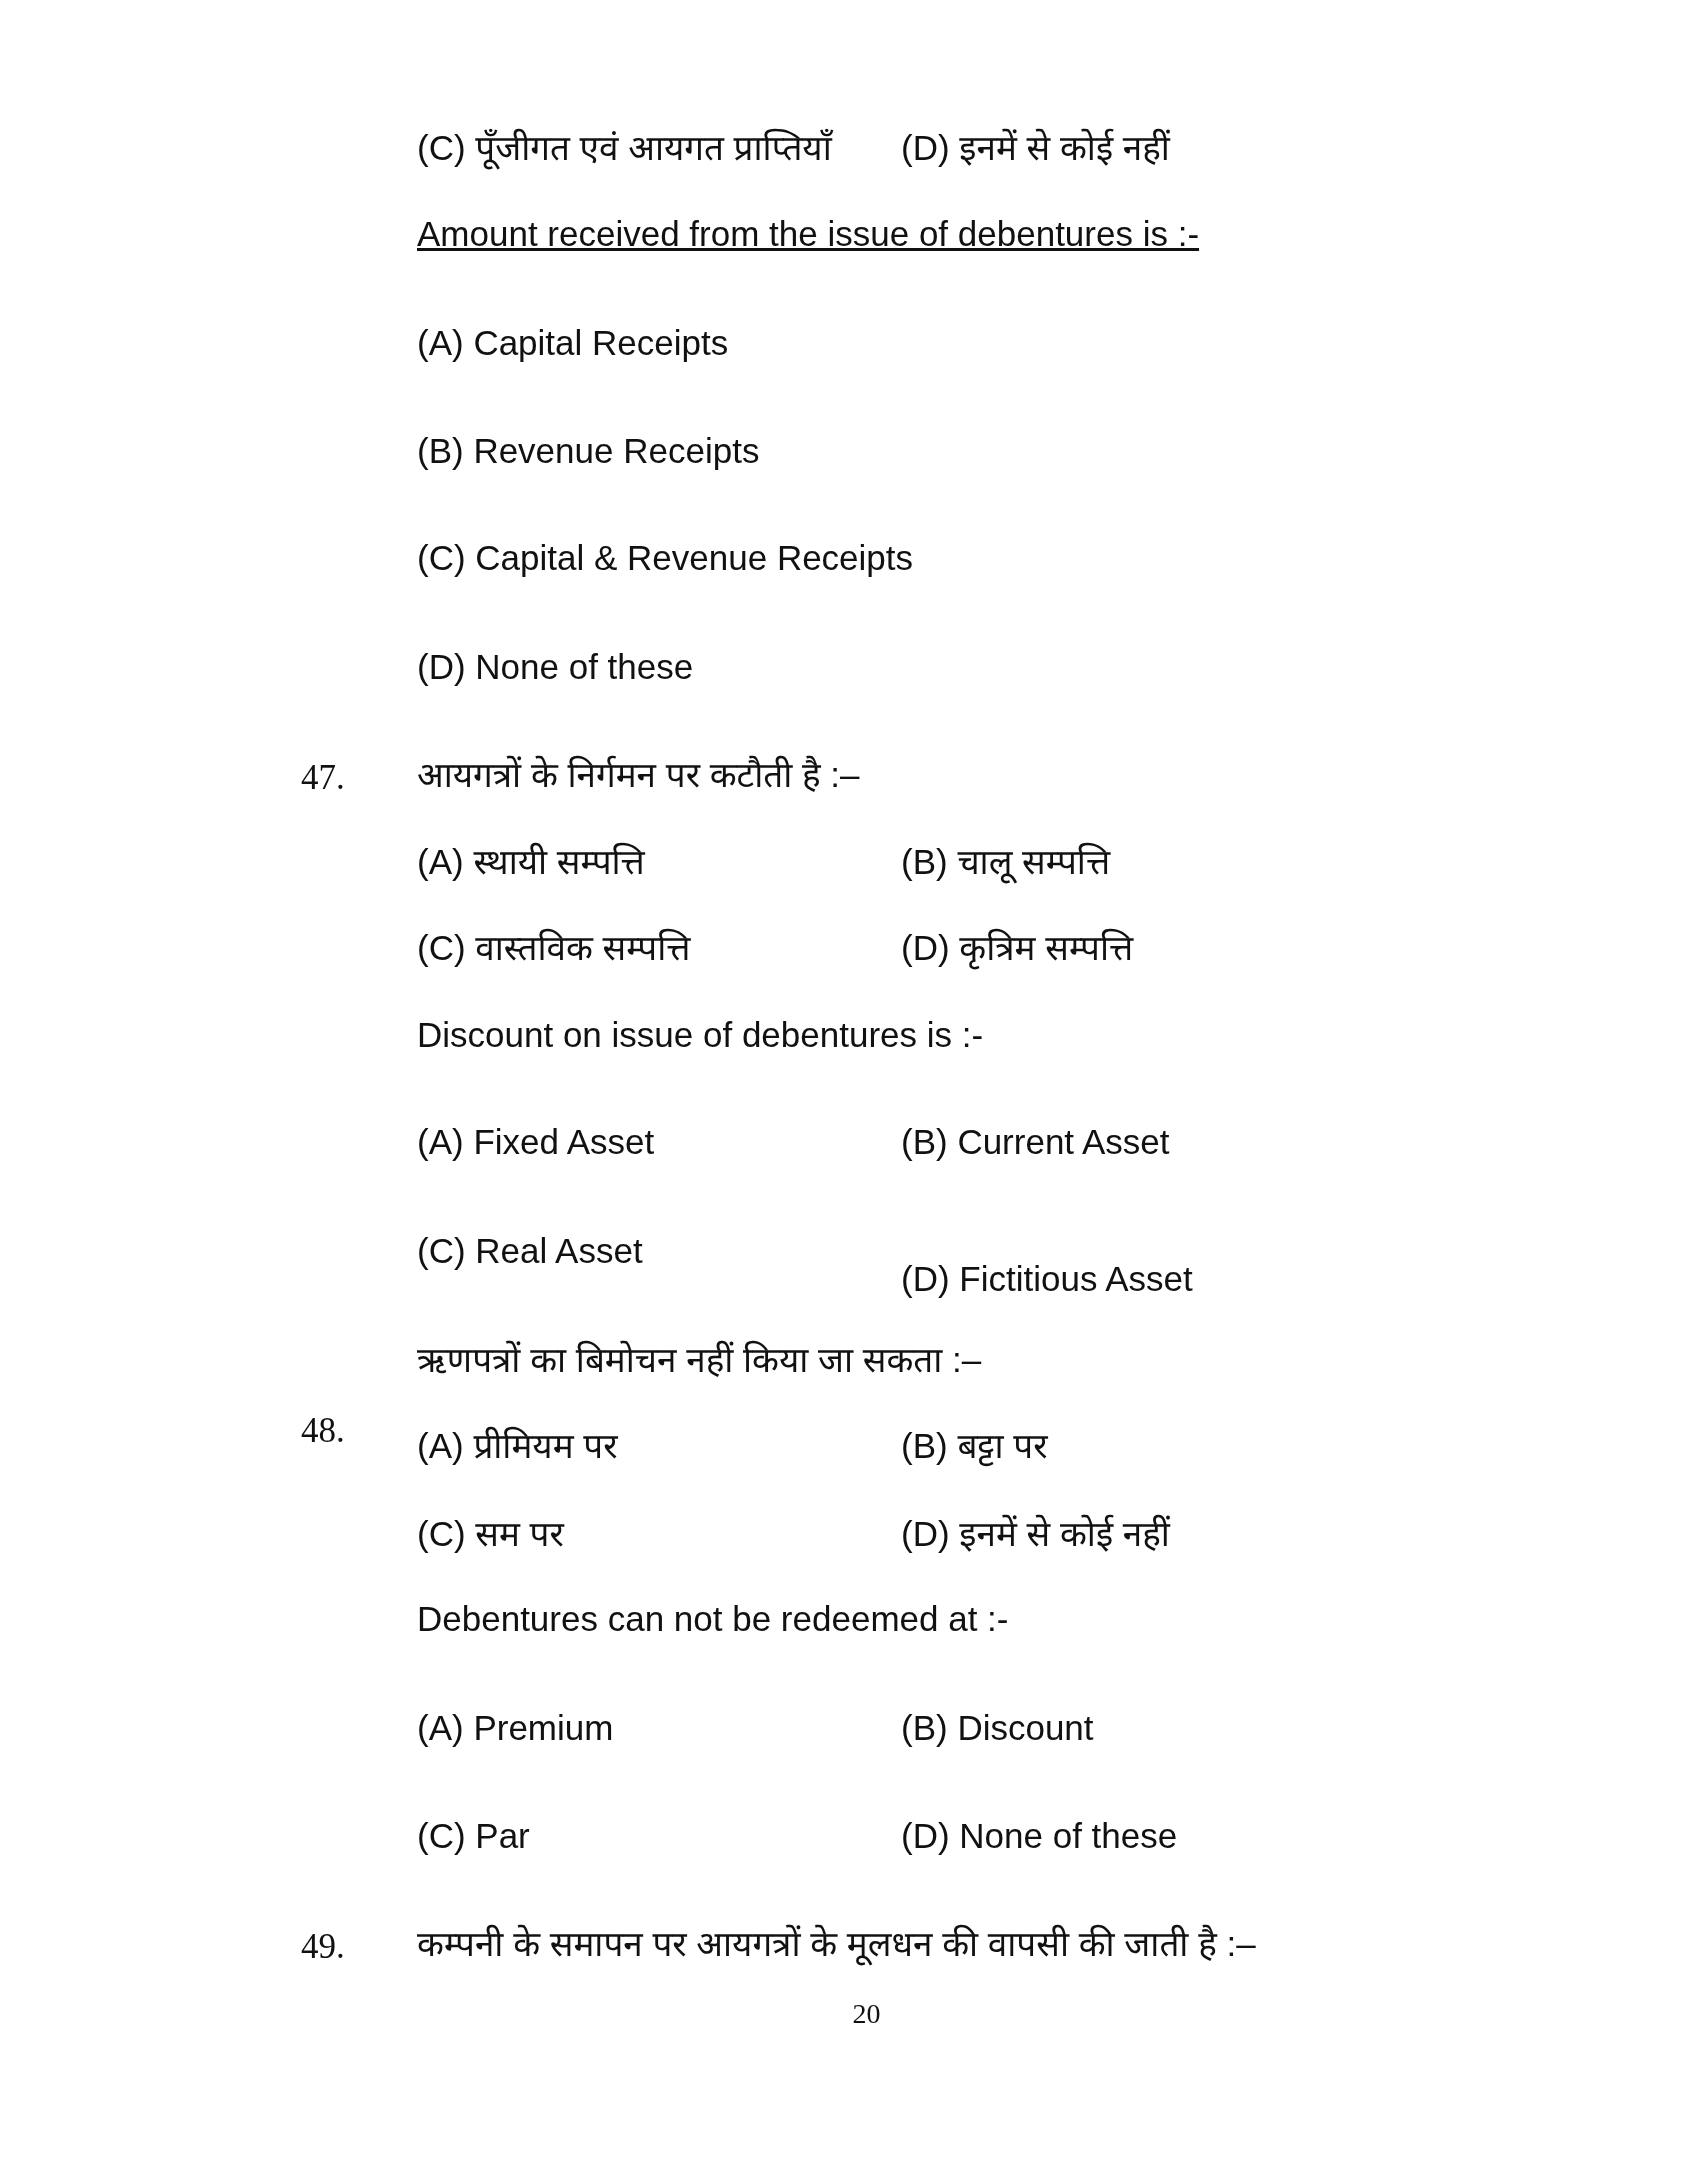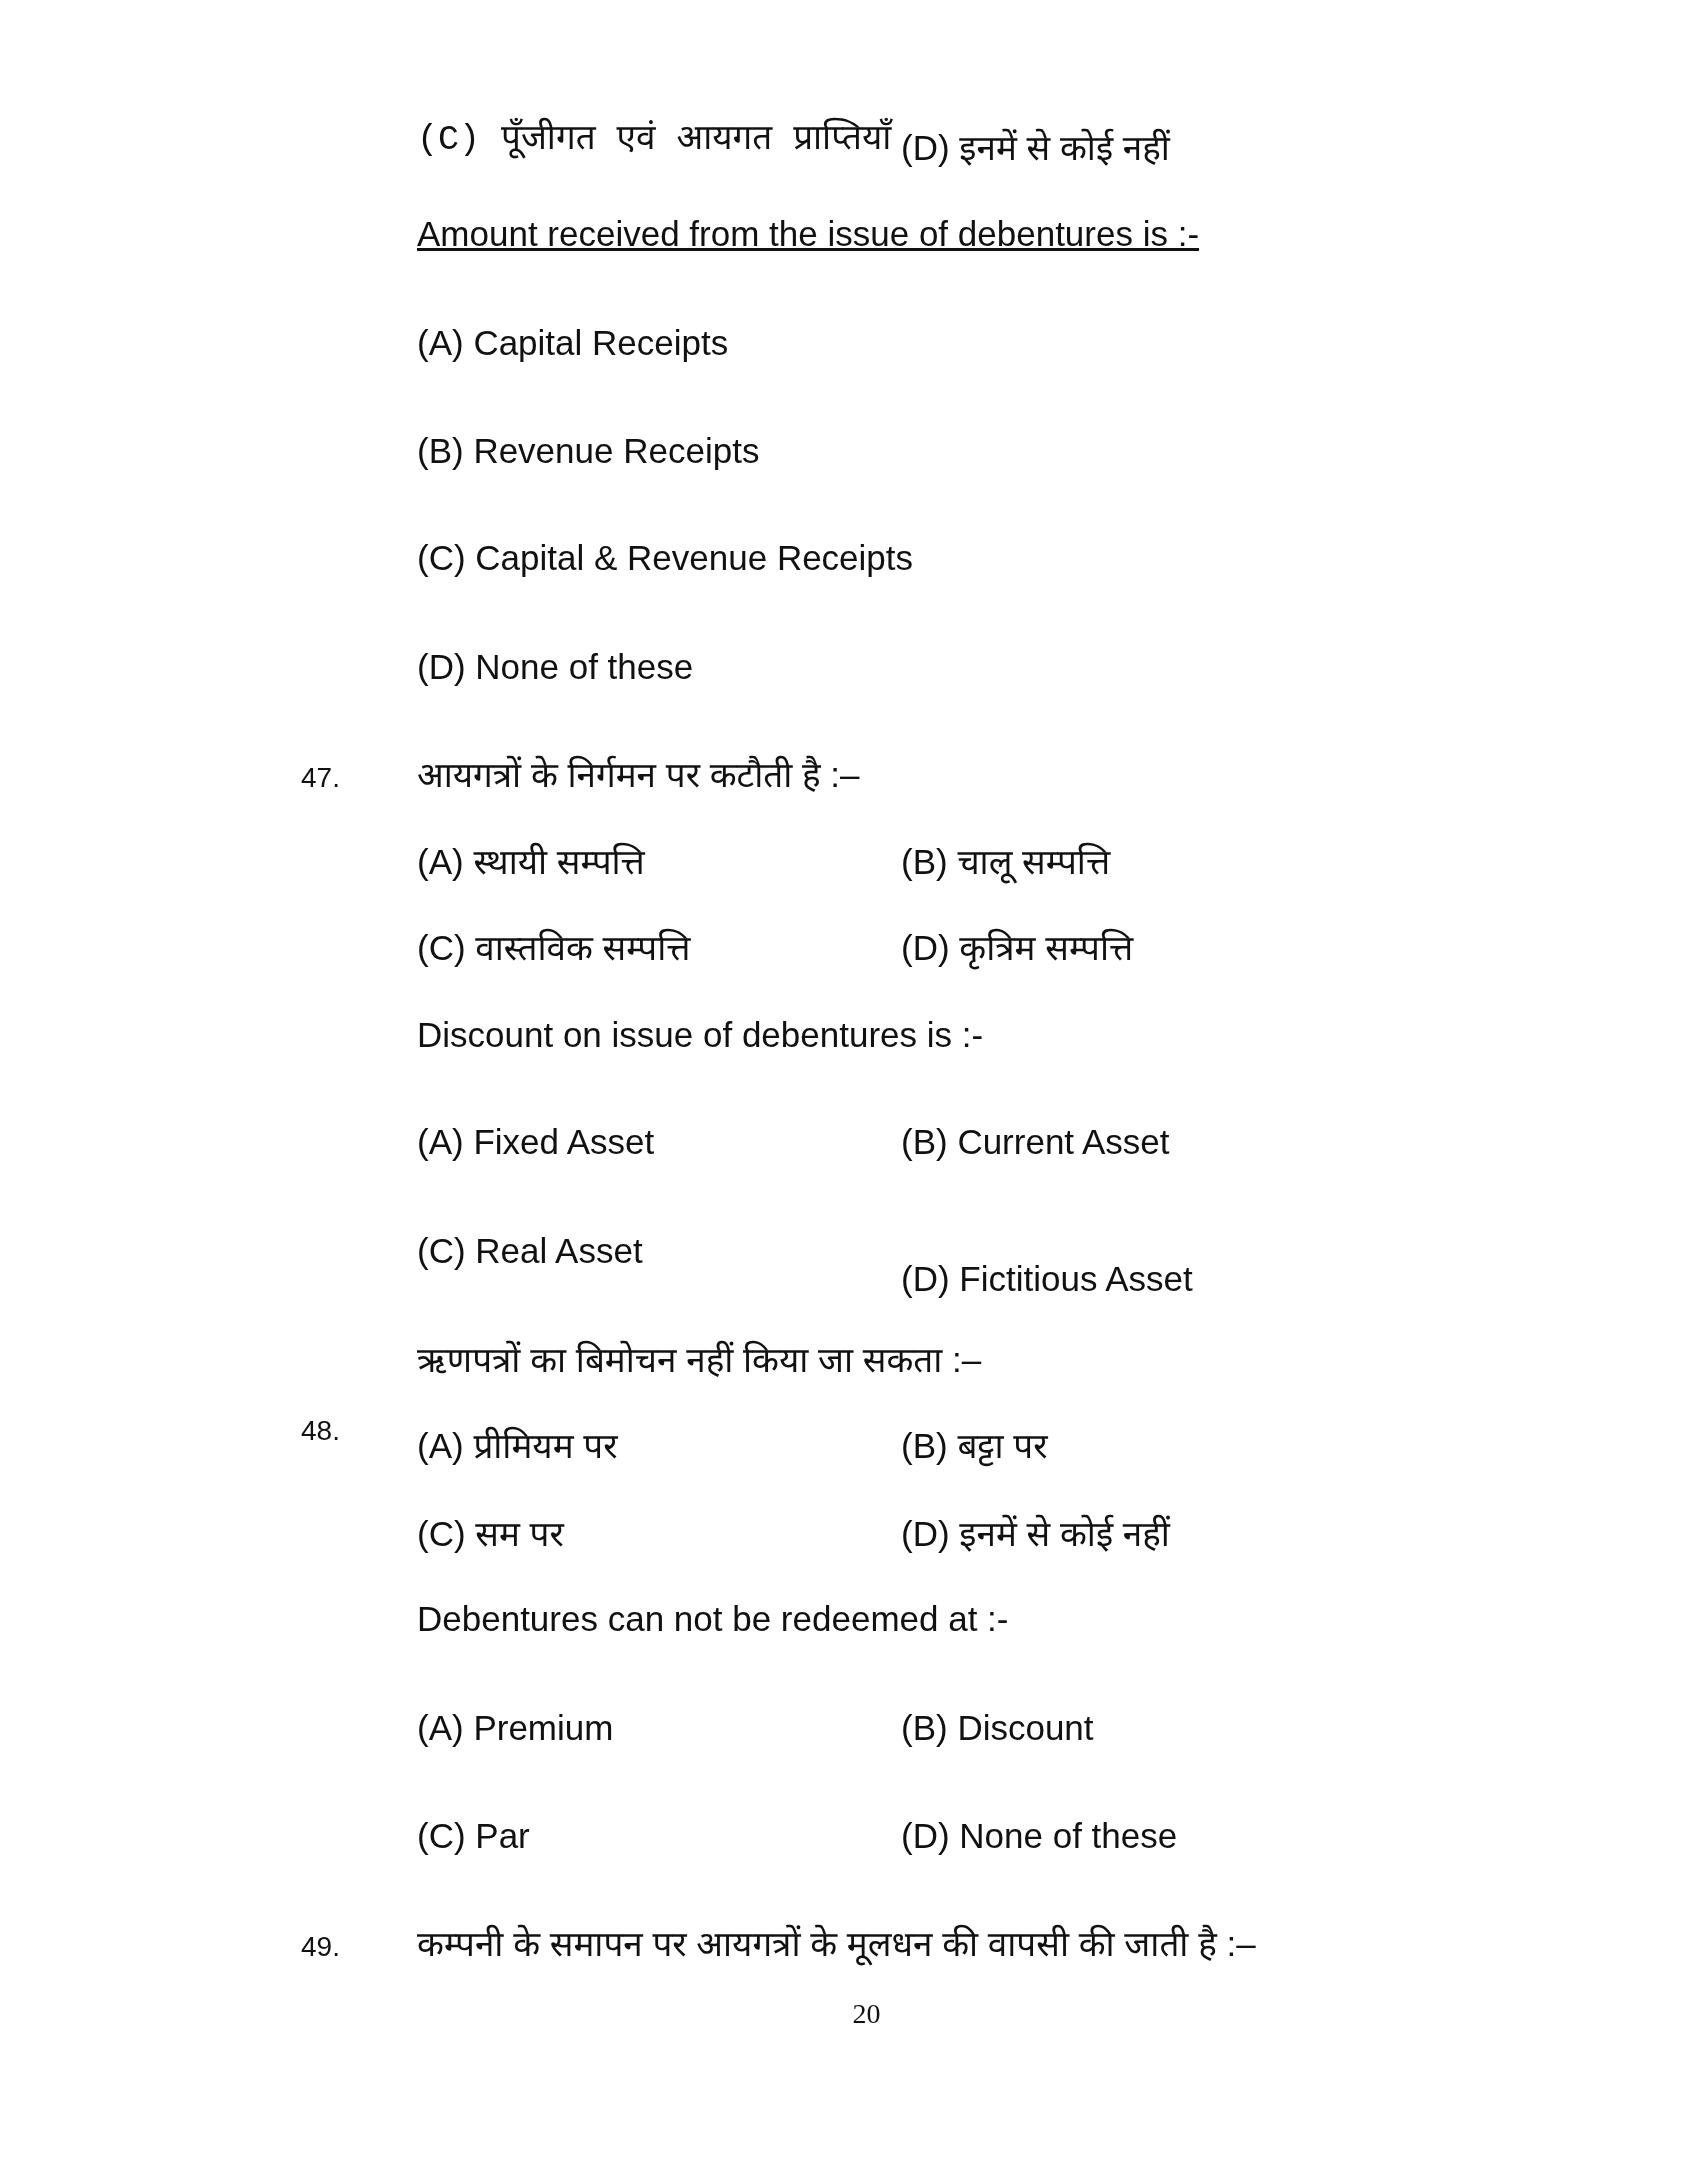--- a/index.html
+++ b/index.html
@@ -1,30 +1,30 @@
 <!DOCTYPE html>
 <html><head>
 <meta charset="utf-8">
 <style>
   html, body { margin:0; padding:0; background:#ffffff; }
   body { width:1683px; height:2178px; position:relative; overflow:hidden;
          font-family:"Liberation Sans", "DejaVu Sans", sans-serif; color:#111; }
   .line { position:absolute; font-size:35px; line-height:44px; white-space:nowrap; transform:translateY(-50%); }
-  .num { position:absolute; left:301px; font-size:28px; line-height:40px; transform:translateY(-50%); }
+  .num { position:absolute; left:301px; font-size:35px; line-height:40px; transform:translateY(-50%);font-family:Liberation Serif, serif; }
   .c1 { left:417px; }
   .c2 { left:901px; }
   .pageno { position:absolute; left:0; width:1733px; text-align:center; font-family:"Liberation Serif", serif; font-size:28px; transform:translateY(-50%); }
 </style>
 </head>
 <body>
 
 <div>
 
   <div>
-    <div class="line c1" style="top:140px;font-family:Liberation Mono, monospace;">(C) पूँजीगत एवं आयगत प्राप्तियाँ</div>
+    <div class="line c1" style="top:148px;">(C) पूँजीगत एवं आयगत प्राप्तियाँ</div>
     <div class="line c2" style="top:148px;">(D) इनमें से कोई नहीं</div>
     <div class="line c1" style="top:234px;text-decoration:underline;">Amount received from the issue of debentures is :-</div>
     <div class="line c1" style="top:343px;">(A) Capital Receipts</div>
     <div class="line c1" style="top:451px;">(B) Revenue Receipts</div>
     <div class="line c1" style="top:558px;">(C) Capital &amp; Revenue Receipts</div>
     <div class="line c1" style="top:667px;">(D) None of these</div>
   </div>
 
   <div>
     <div class="num" style="top:778px;">47.</div>

